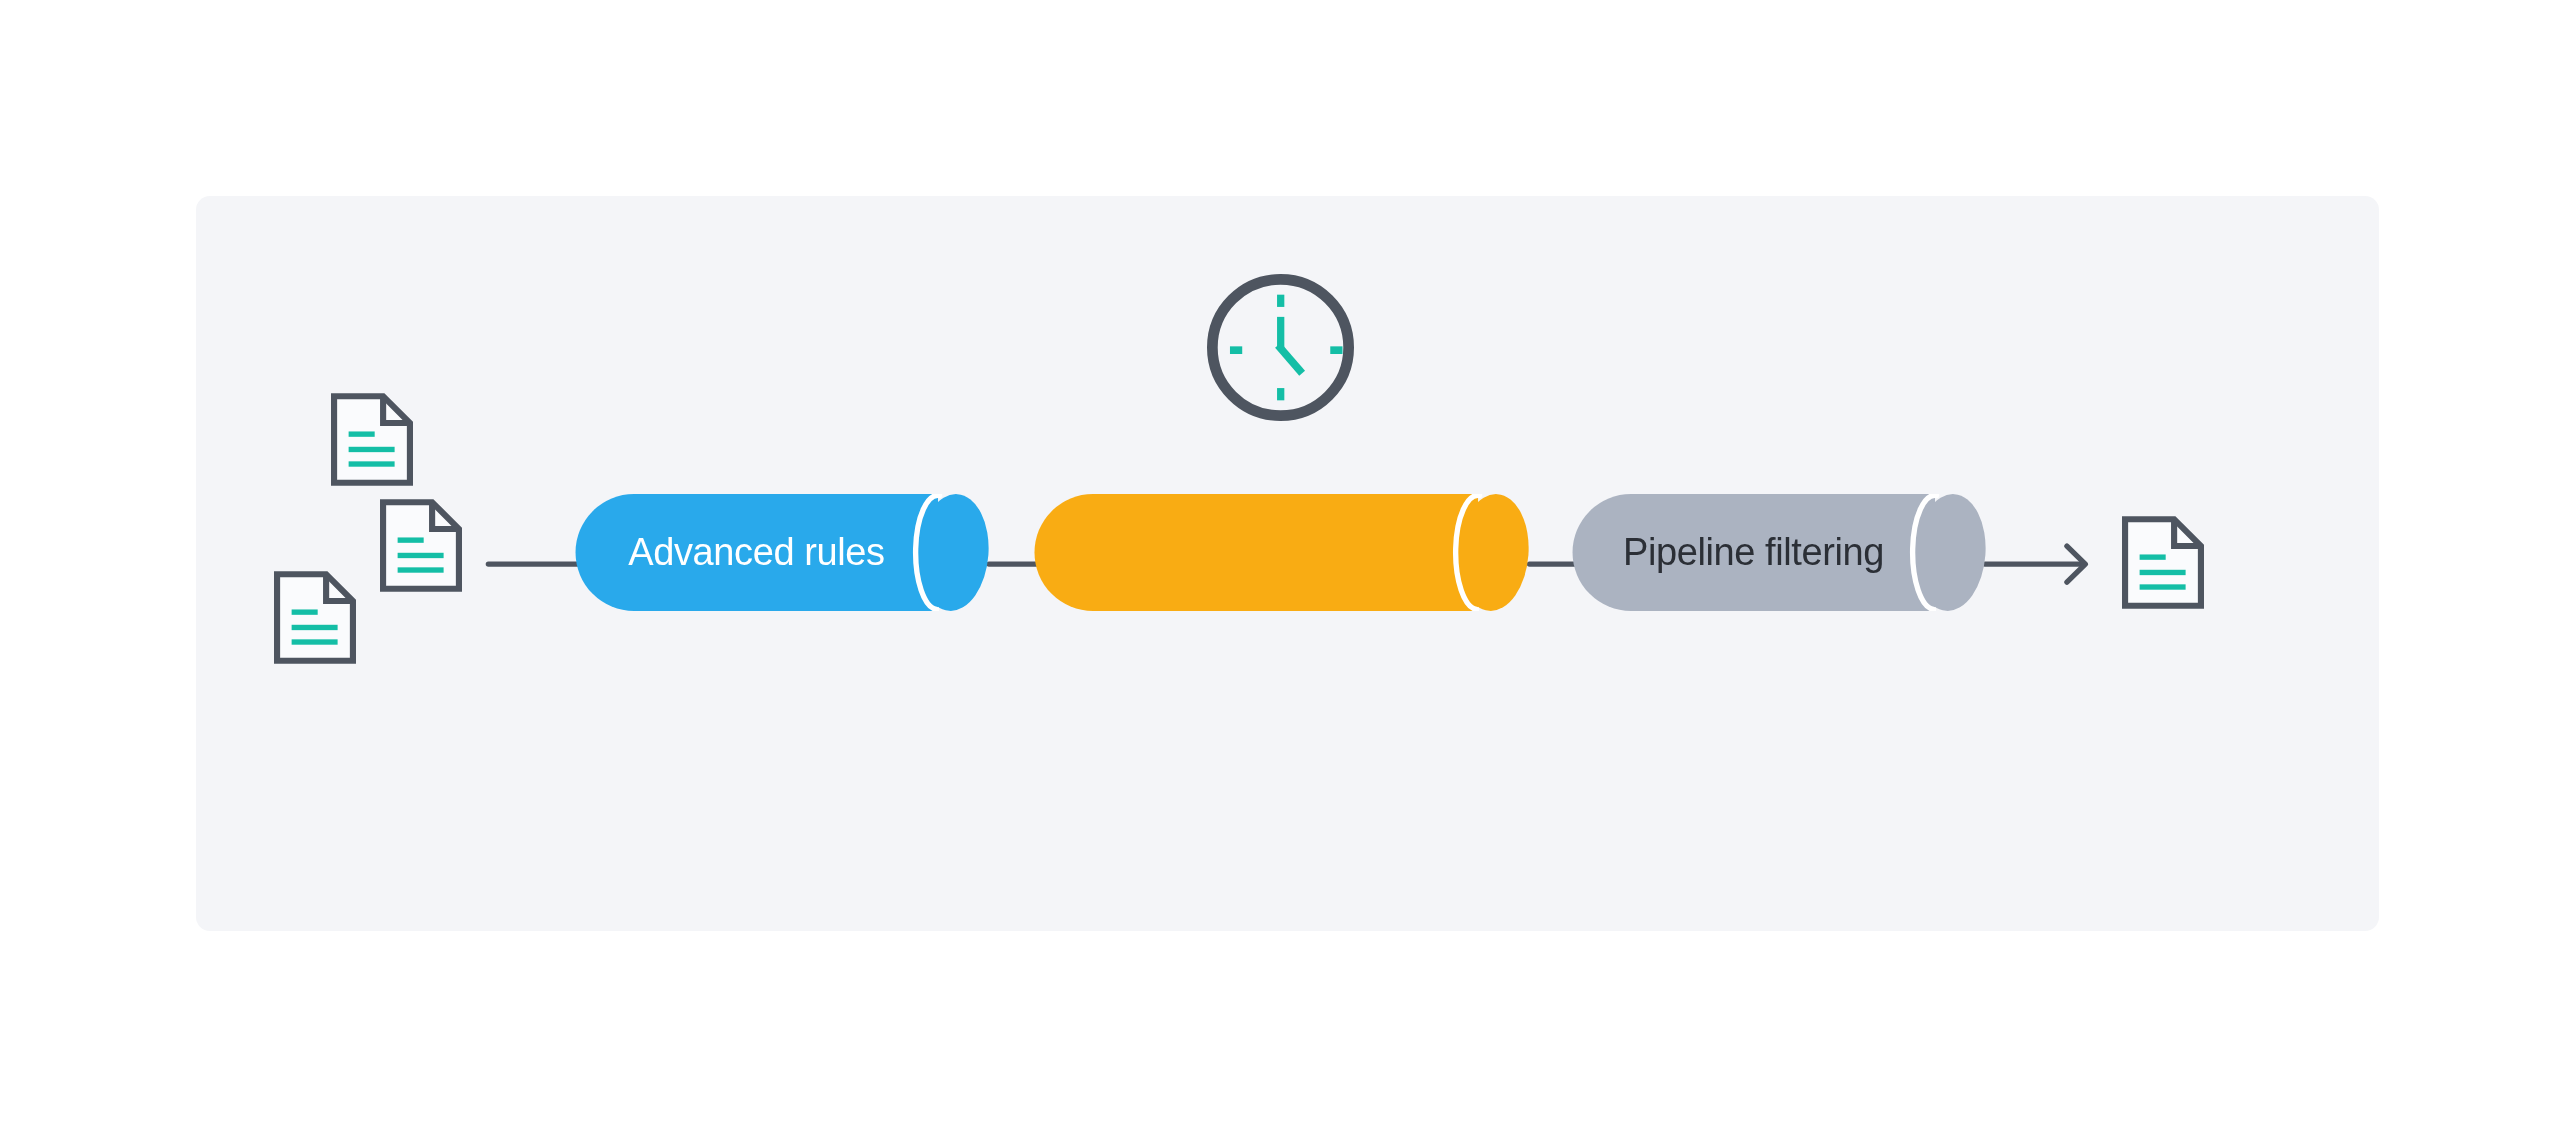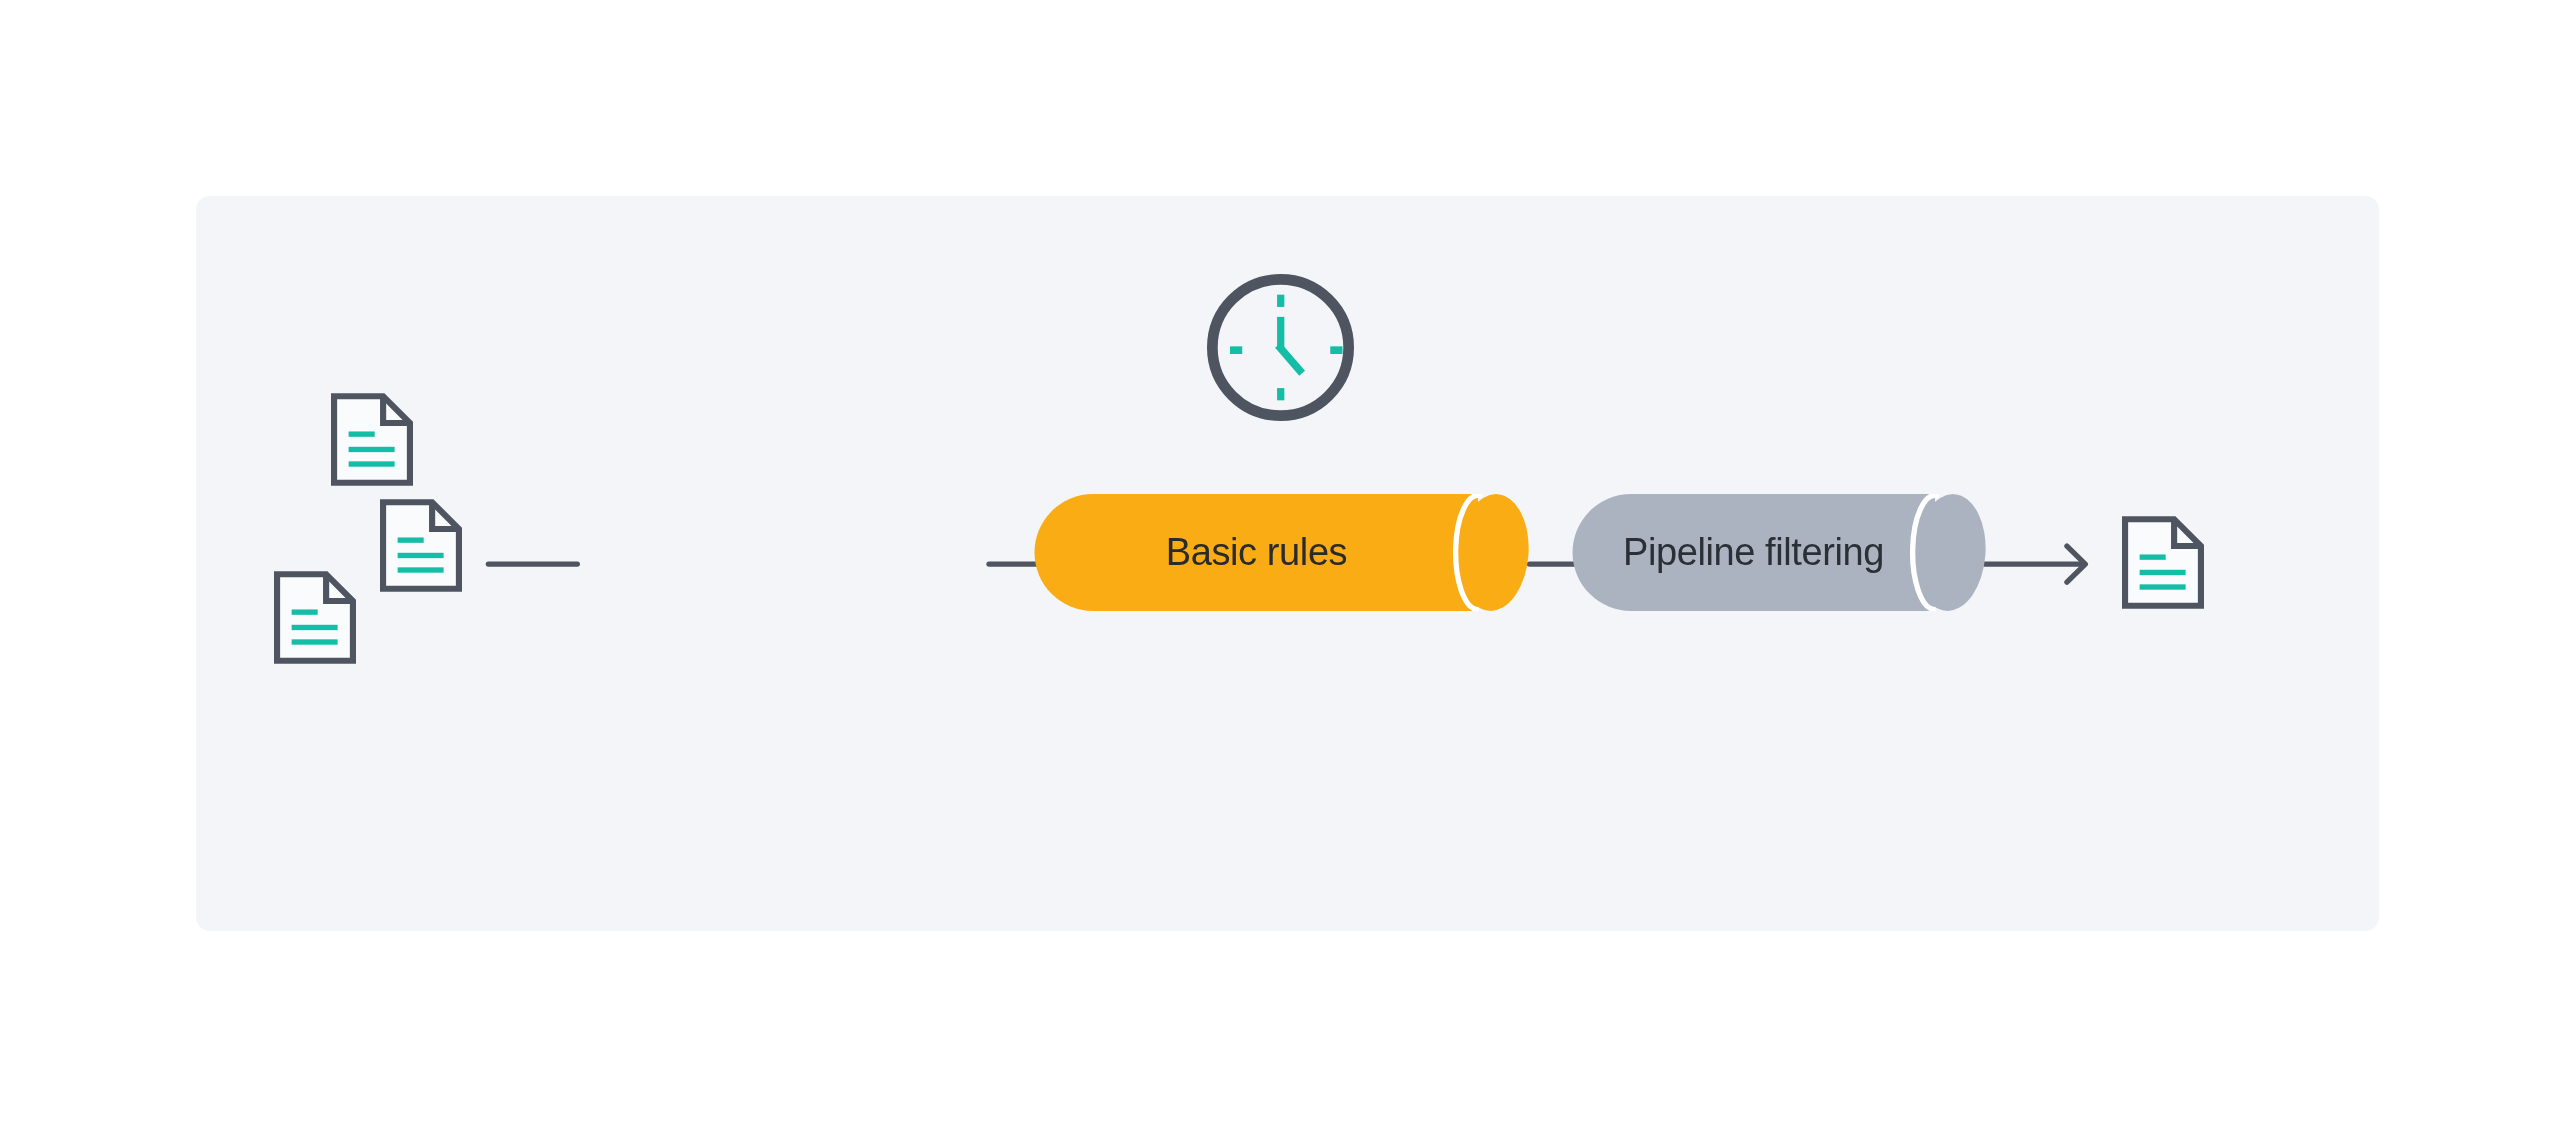--- a/index.html
+++ b/index.html
@@ -139,28 +139,35 @@
   </svg>
 
   <svg class="connectors" viewBox="0 0 3360 1472">
     <path d="M 637,735.5 H 753"></path>
     <path d="M 1290,735.5 H 1352"></path>
     <path d="M 1995,735.5 H 2054"></path>
     <path d="M 2589,735.5 H 2714"></path>
     <path d="M 2696,712 L 2720,735.5 L 2696,759"></path>
   </svg>
 
+  <div class="stage stage-0" style="left:575px; width:414px;">
+    <svg width="414" height="117" viewBox="0 0 540 153">
+      <path class="cyl-fill" d="M 76.5,0 H 474 V 153 H 76.5 A 76.5,76.5 0 0 1 76.5,0 Z"></path>
+      <ellipse class="cyl-fill" cx="494" cy="76.5" rx="46" ry="76.5" transform="rotate(4 494 76.5)"></ellipse>
+      <path class="cap-line" d="M 476,2 A 29,74 0 0 0 472,151"></path>
+    </svg>
+    <div class="stage-label" style="width:363px;">Advanced rules</div>
+  </div>
 
   <div class="stage stage-1" style="left:1034px; width:495px;">
     <svg width="495" height="117" viewBox="0 0 646 153">
       <path class="cyl-fill" d="M 76.5,0 H 580 V 153 H 76.5 A 76.5,76.5 0 0 1 76.5,0 Z"></path>
       <ellipse class="cyl-fill" cx="600" cy="76.5" rx="46" ry="76.5" transform="rotate(4 600 76.5)"></ellipse>
       <path class="cap-line" d="M 582,2 A 29,74 0 0 0 578,151"></path>
     </svg>
-    <div class="stage-label" style="width:445px;">Basic rules</div>
   </div>
 
   <div class="stage stage-2" style="left:1572px; width:414px;text-align:center;">
     <svg width="414" height="117" viewBox="0 0 540 153">
       <path class="cyl-fill" d="M 76.5,0 H 474 V 153 H 76.5 A 76.5,76.5 0 0 1 76.5,0 Z"></path>
       <ellipse class="cyl-fill" cx="494" cy="76.5" rx="46" ry="76.5" transform="rotate(4 494 76.5)"></ellipse>
       <path class="cap-line" d="M 476,2 A 29,74 0 0 0 472,151"></path>
     </svg>
     <div class="stage-label" style="width:363px;">Pipeline filtering</div>
   </div>

